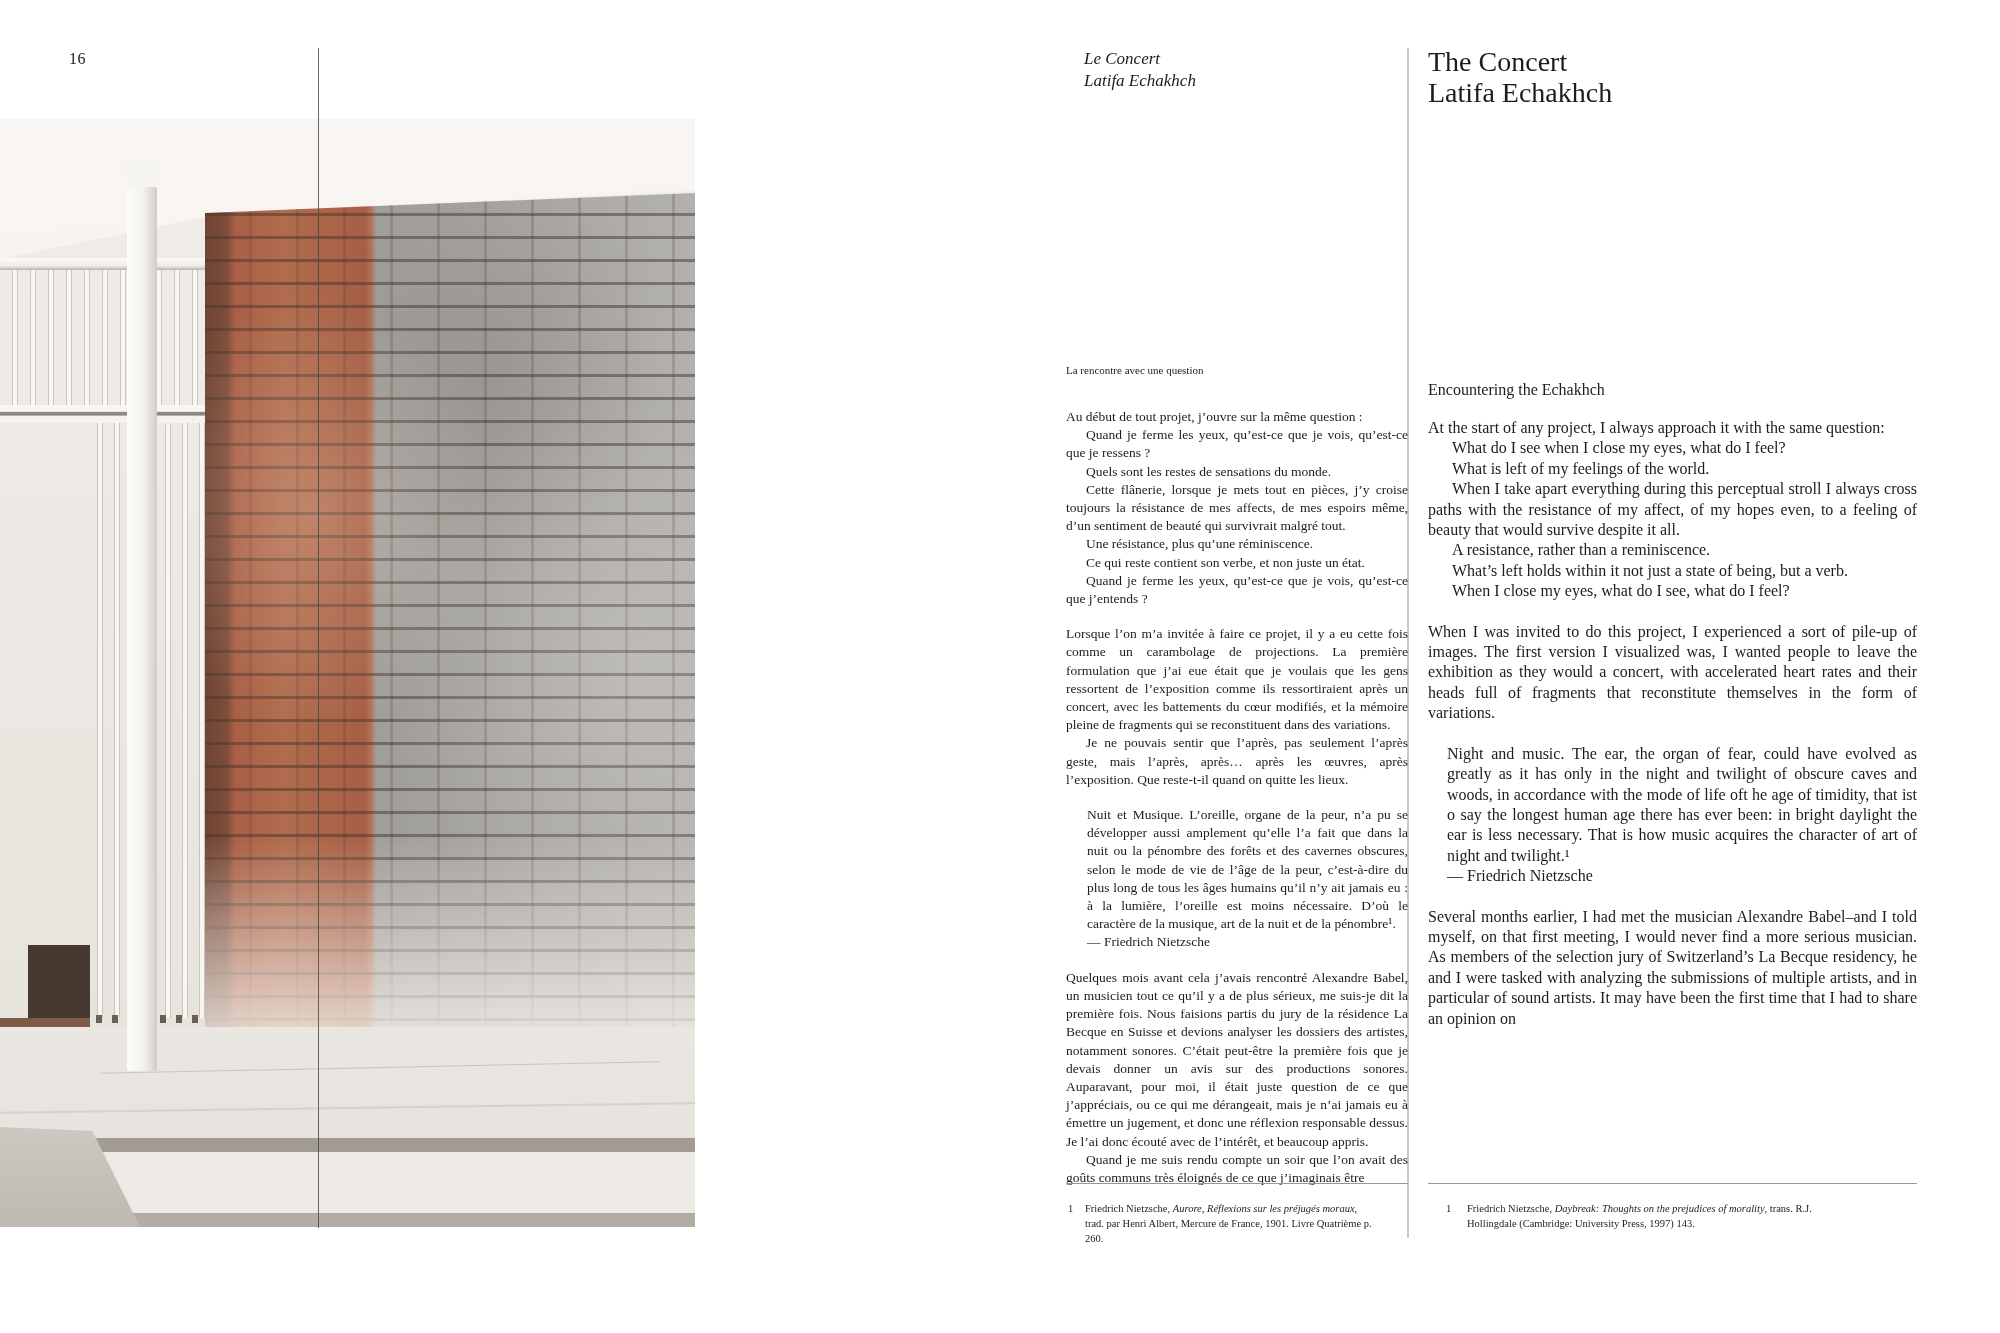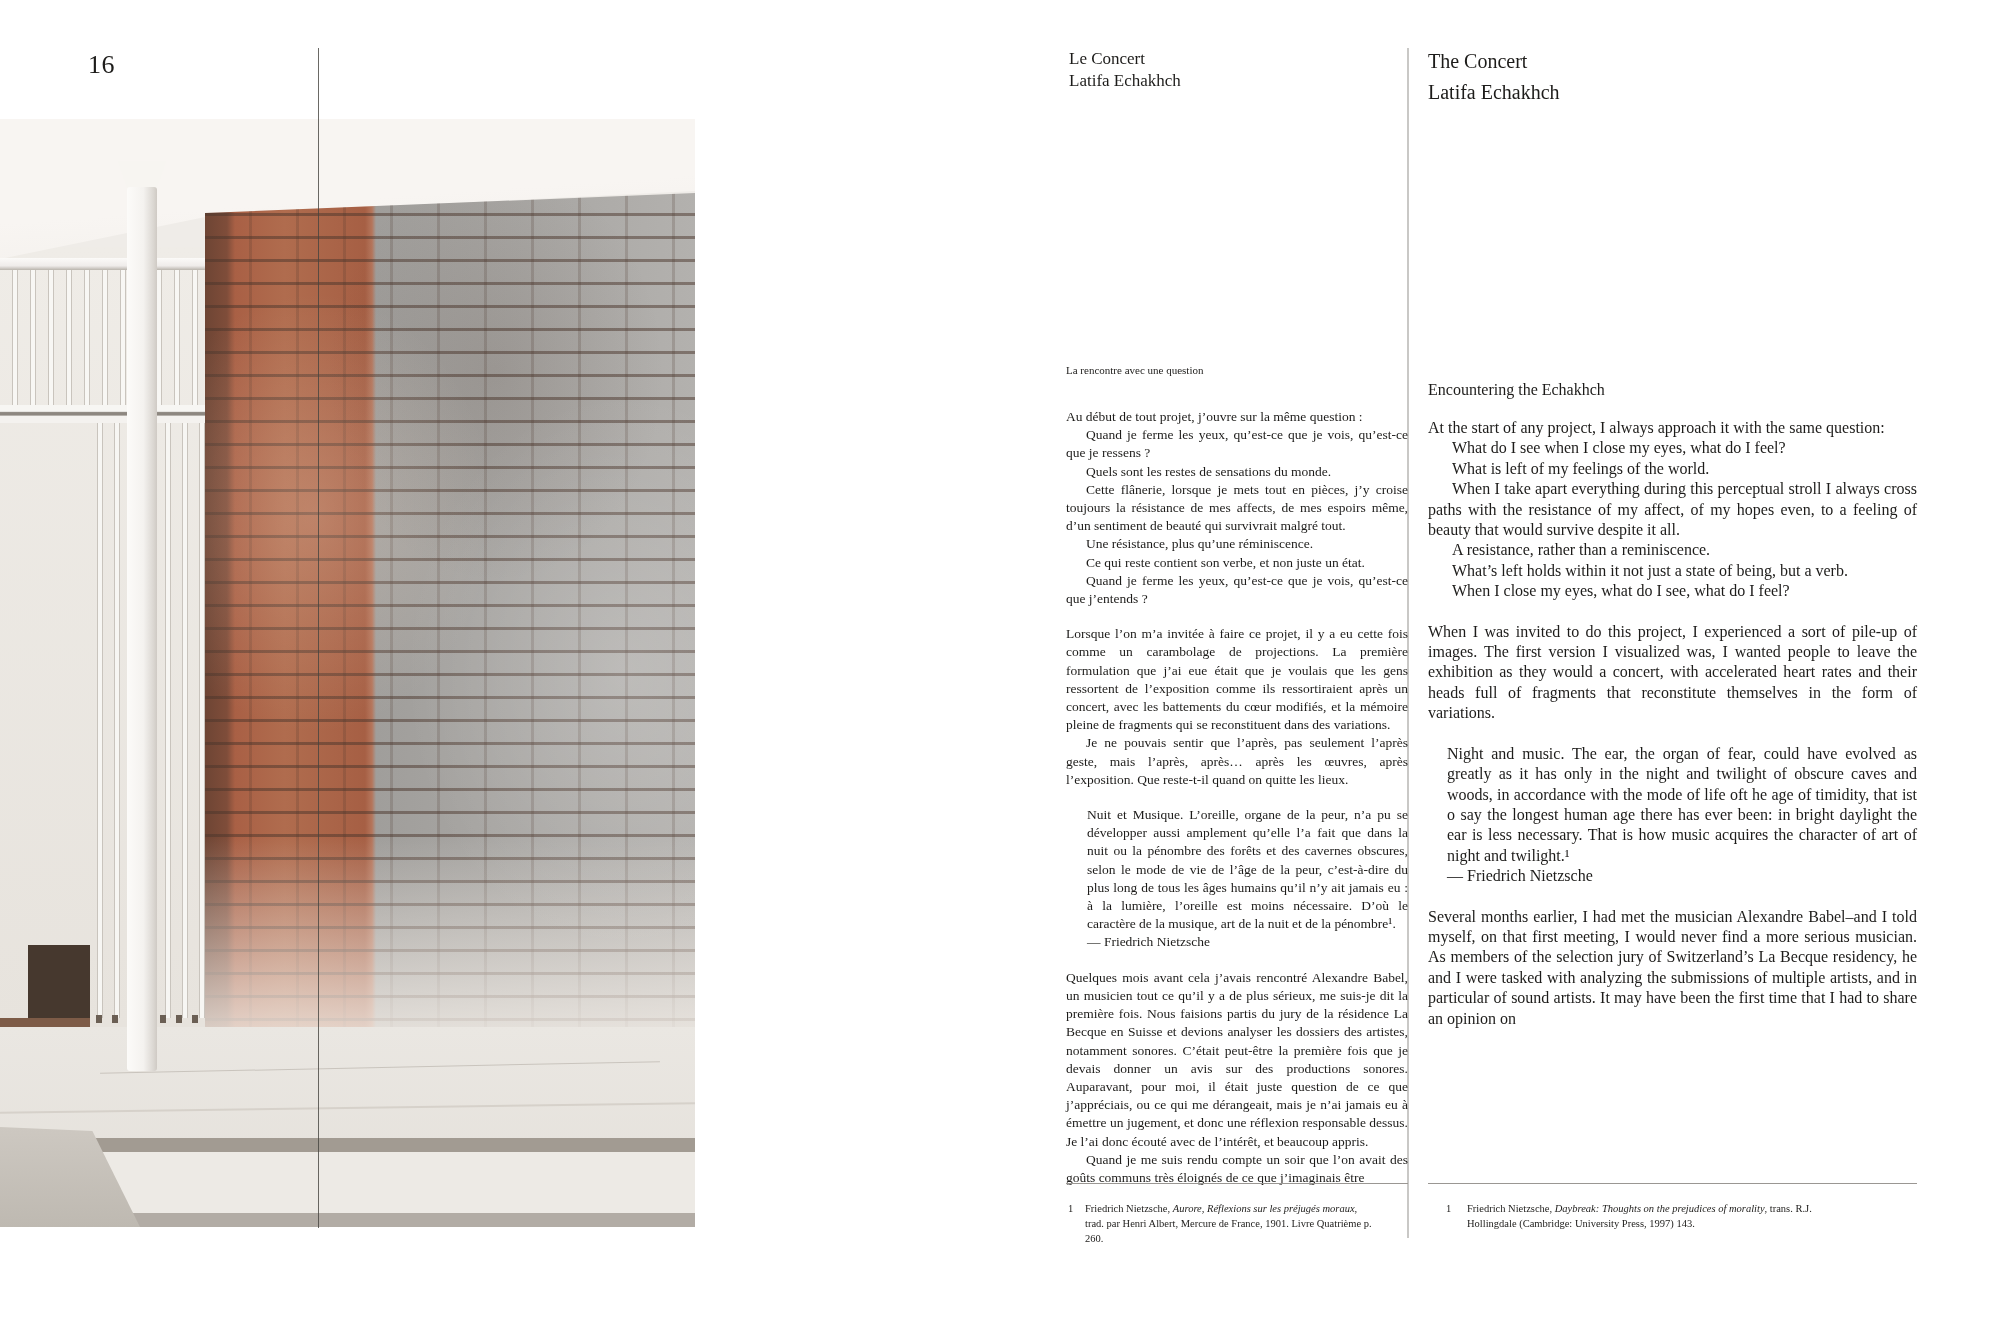--- a/index.html
+++ b/index.html
@@ -3,21 +3,21 @@
 <meta charset="utf-8">
 <style>
   html,body { margin:0; padding:0; background:#ffffff; }
   .sheet {
     position:relative; width:2000px; height:1333px; background:#ffffff;
     font-family:"Liberation Serif", serif; color:#1d1c1a; overflow:hidden;
   }
   .abs { position:absolute; }
 
   
-  .page-number { left:88px; top:50px; font-size:26px; letter-spacing:.5px; }
+  .page-number { left:69px; top:50px; font-size:16px; letter-spacing:.5px; }
 
   
   .photo { left:0; top:119px; width:695px; height:1108px; background:#efece8; overflow:hidden; }
   .photo > div { position:absolute; }
   .ph-ceiling { left:0; top:0; width:695px; height:142px; background:linear-gradient(176deg,#f8f5f2 55%,#f2efeb);
                 clip-path:polygon(0 0,695px 0,695px 72px,215px 96px,0 140px); }
   .ph-wall-left { left:0; top:128px; width:216px; height:782px; background:linear-gradient(#efece7,#e7e3dd); }
   .ph-opening { left:28px; top:826px; width:62px; height:76px; background:#46382e; }
   .ph-rust { left:0; top:899px; width:90px; height:10px; background:#7d5b47; }
   .ph-bars-up { left:0; top:150px; width:216px; height:141px;
@@ -56,22 +56,22 @@
   
   .crease { left:318px; top:48px; width:1px; height:1180px; background:#45433f; opacity:.8; }
   .divider { left:1407px; top:48px; width:2px; height:1190px; background:#c9c8c6; }
 
   
   .col { position:absolute; top:0; height:1333px; }
   .col-fr { left:1066px; width:342px; }
   .col-en { left:1428px; width:489px; }
   .col .abs { position:absolute; }
 
-  .fr-title { top:48px; left:3px; font-size:17px; line-height:22px; }
-  .en-title { top:46px; left:0; font-size:20px; line-height:31px; }
+  .fr-title { top:48px; left:18px; font-size:17px; line-height:22px;font-style:italic; }
+  .en-title { top:46px; left:0; font-size:28px; line-height:31px; }
   .fr-label { top:364px; left:0; font-size:11px; }
   .en-label { top:381px; left:0; font-size:16px; }
 
   .body-fr { top:408px; left:0; width:342px; font-size:13.5px; line-height:18.2px; text-align:justify; }
   .body-en { top:418px; left:0; width:489px; font-size:16px; line-height:20.4px; text-align:justify; }
   .body-fr p, .body-en p { margin:0; }
   .body-fr .ind { text-indent:20px; }
   .body-en .ind { text-indent:24px; }
   .gap { margin-top:17px !important; }
   .gap-en { margin-top:20px !important; }

